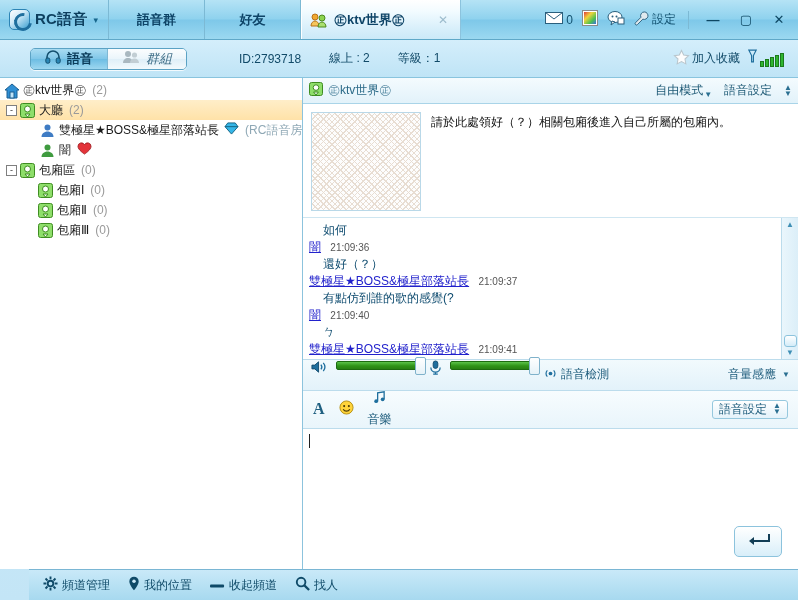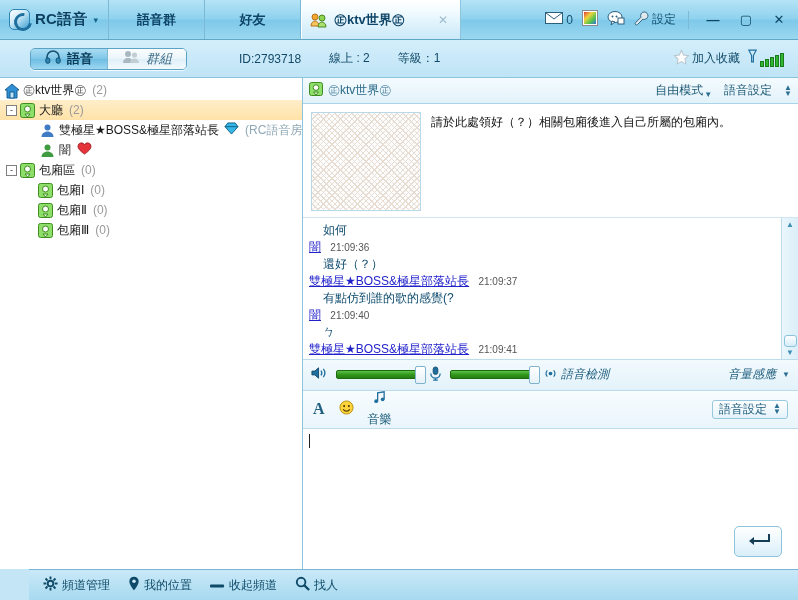--- a/index.html
+++ b/index.html
@@ -193,25 +193,24 @@
   .sarrow { font-size: 8px; color: #3f8fb5; }
   .sthumb {
     width: 13px; height: 12px; border: 1px solid #8cc3dd; border-radius: 3px;
     background: linear-gradient(180deg,#ffffff,#d4ecf8);
     margin-bottom: 1px;
   }
   .strack { flex: 1; }
 
   
   .audiobar {
-    flex: 0 0 31px; display: flex; align-items: center; gap: 8px;
+    flex: 0 0 31px; display: flex; gap: 8px;
     padding: 0 8px;
     background: linear-gradient(180deg,#f2fafd 0%,#e3f2fa 100%);
     border-bottom: 1px solid #bcdcec;
-    font-style: italic;
   }
   .slider { position: relative; width: 85px; height: 12px; display: flex; align-items: center; }
   .slider .track {
     position:absolute; left:0; right:0; height: 9px; border-radius: 2px;
     background: linear-gradient(180deg,#5cc24a 0%,#2f9418 55%,#287f13 100%);
     border: 1px solid #1d6b10;
   }
   .slider .knob {
     position: absolute; right: -5px; top: -3px;
     width: 11px; height: 18px; border-radius: 2px;

